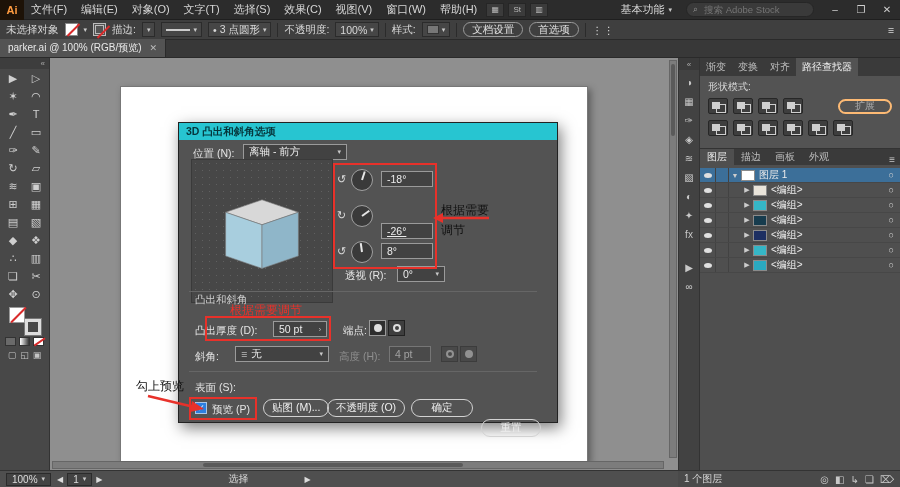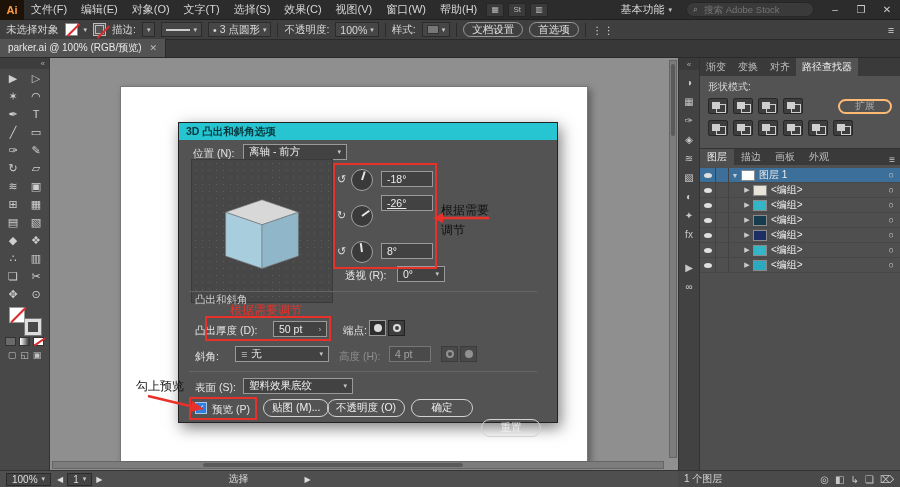--- a/index.html
+++ b/index.html
@@ -278,21 +278,21 @@
         <span class="needle" style="transform:rotate(198deg);"></span>
       </div>
     <div class="valbox" style="left:202px;top:48px;width:52px;">
       <span>-18°</span>
     </div>
 
     <span class="dialglyph" style="left:158px;top:86px;">↻</span>
     <div class="dial" style="left:172px;top:82px;">
         <span class="needle" style="transform:rotate(234deg);"></span>
       </div>
-    <div class="valbox" style="left:202px;top:72px;width:52px;text-decoration:underline;">
+    <div class="valbox" style="left:202px;top:100px;width:52px;text-decoration:underline;">
       <span>-26°</span>
     </div>
 
     <span class="dialglyph" style="left:158px;top:122px;">↺</span>
     <div class="dial" style="left:172px;top:118px;">
         <span class="needle" style="transform:rotate(172deg);"></span>
       </div>
     <div class="valbox" style="left:202px;top:120px;width:52px;">
       <span>8°</span>
     </div>
@@ -347,24 +347,20 @@
     <span class="capbtn dim" style="left:262px;top:223px;">
         <span class="ring"></span>
       </span>
     <span class="capbtn dim" style="left:281px;top:223px;">
         <span class="ring" style="background:#ddd;"></span>
       </span>
 
     <div class="divider" style="top:248px;"></div>
 
     <span class="dlg-label" style="left:16px;top:258px;">表面 (S):</span>
-    <div class="ddl" style="left:64px;top:255px;width:110px;">
-      <span>塑料效果底纹</span>
-      <span class="caret">▾</span>
-    </div>
 
     <span class="cb" style="left:16px;top:279px;">
         <span>✓</span>
       </span>
     <span class="dlg-label" style="left:33px;top:280px;">预览 (P)</span>
     <div class="redbox" style="left:10px;top:274px;width:68px;height:23px;"></div>
 
     <span class="btn" style="left:84px;top:276px;">贴图 (M)...</span>
     <span class="btn" style="left:148px;top:276px;">不透明度 (O)</span>
     <span class="btn" style="left:232px;top:276px;width:62px;">确定</span>

